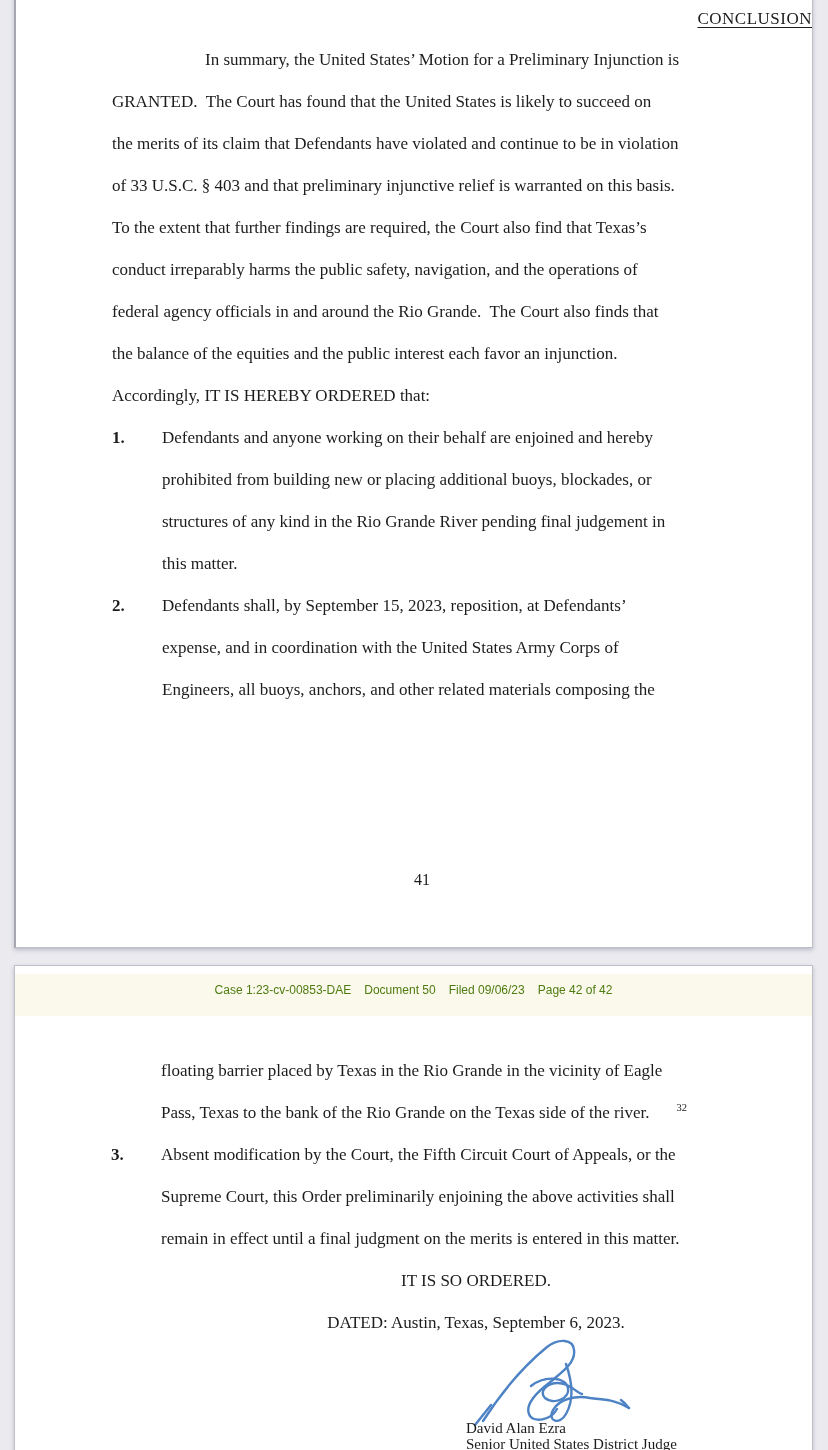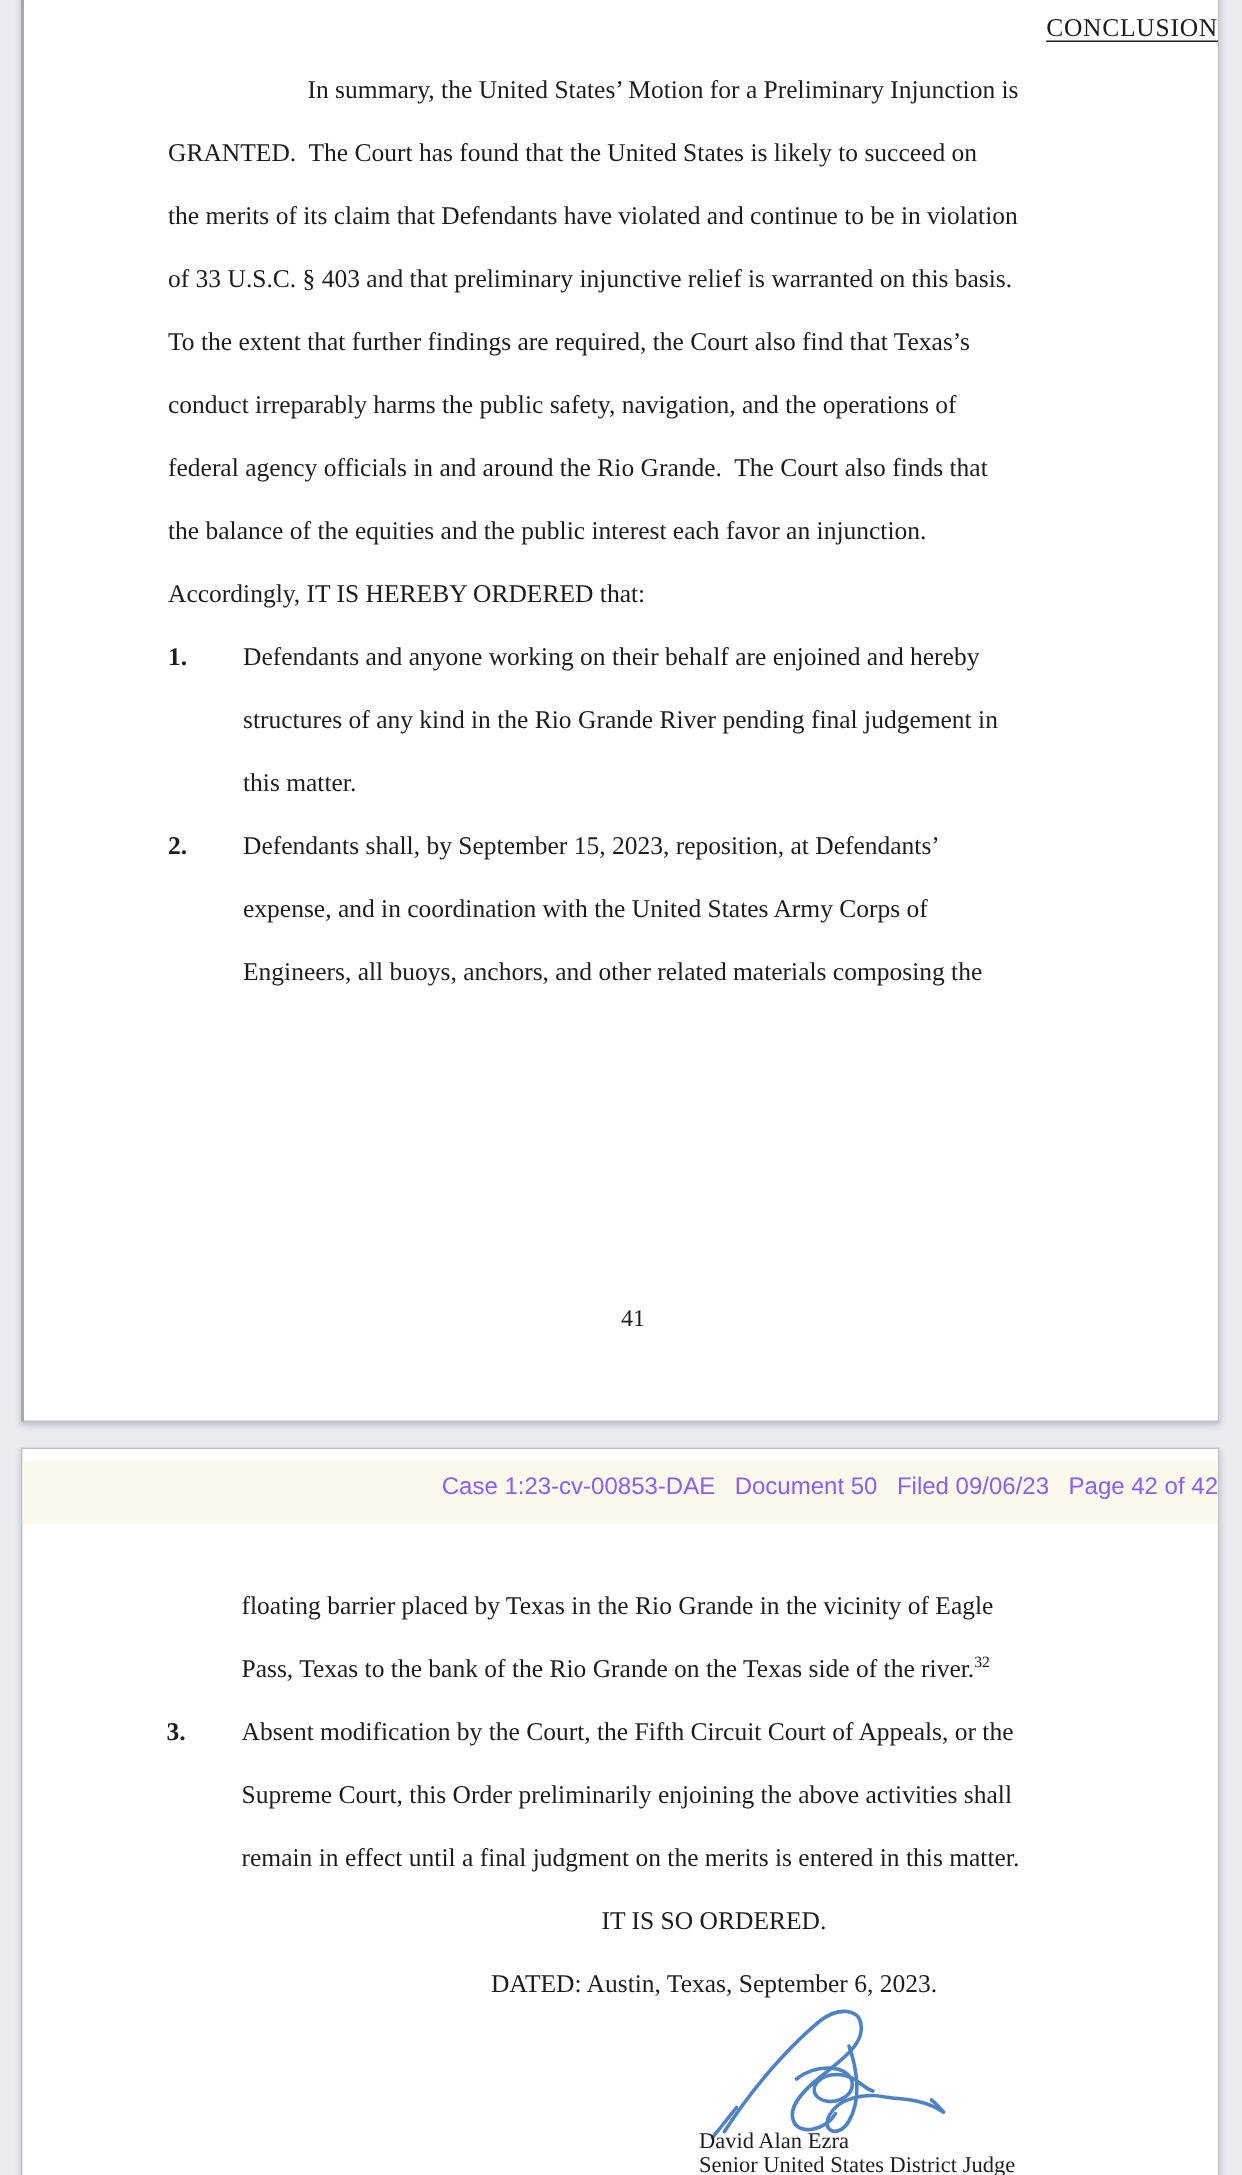--- a/index.html
+++ b/index.html
@@ -6,29 +6,29 @@
   .screen{position:relative;width:828px;height:1450px;overflow:hidden;background:#eaeaef;font-family:"Liberation Serif",serif;color:#1c1c1c;}
   .page{position:absolute;left:14px;width:799px;background:#ffffff;border:1px solid #bfbfc9;box-shadow:0 2px 4px rgba(100,100,130,.35);box-sizing:border-box;}
   .page1{top:-4px;height:952px;border-left:2px solid #a6a6b0;}
   .page2{top:965px;height:540px;}
   .doc-heading{position:absolute;top:12px;left:0;right:0;text-align:right;font-size:17px;letter-spacing:.5px;text-decoration:underline;text-underline-offset:3px;}
   .content{position:absolute;left:96px;right:64px;font-size:17px;line-height:42px;}
   .content1{top:42px;}
   .content2{top:84px;}
   .tline{white-space:pre;height:42px;}
   .b{font-weight:normal;}
-  .sup{font-size:10.5px;vertical-align:super;line-height:0;}
+  .sup{font-size:10.5px;vertical-align:super;line-height:0;margin-left:27px;}
   .findent{padding-left:93px;}
   .list-item{display:flex;}
   .item-num{width:50px;flex:0 0 50px;line-height:42px;font-weight:bold;}
   .item-body{flex:1;}
   .closing .tline{padding-left:93px;text-align:center;}
   .page-number{position:absolute;top:874px;left:0;right:0;text-align:center;font-size:16px;padding-left:16px;}
   .header-band{position:absolute;top:8px;left:0;right:0;height:42px;background:#fbf8ec;}
-  .case-header{position:absolute;top:17px;left:0;right:0;text-align:right;font-family:"Liberation Sans",sans-serif;font-size:16px;color:#8b5cf6;}
+  .case-header{position:absolute;top:17px;left:0;right:0;text-align:center;font-family:"Liberation Sans",sans-serif;font-size:12px;color:#4d7c0f;}
   .case-header span{margin-right:13px;}
   .case-header span:last-child{margin-right:0;}
   .sig-wrap{position:absolute;left:446px;top:371px;width:175px;height:92px;}
   .sig-names{position:absolute;left:451px;top:455px;font-size:15px;line-height:15.5px;}
 </style>
 </head>
 <body>
 
 <div class="screen">
 
@@ -44,20 +44,21 @@
           <div class="tline"><span>conduct irreparably harms the public safety, navigation, and the operations of</span></div>
           <div class="tline"><span>federal agency officials in and around the Rio Grande.  The Court also finds that</span></div>
           <div class="tline"><span>the balance of the equities and the public interest each favor an injunction.</span></div>
           <div class="tline"><span>Accordingly, </span><span class="b">IT IS HEREBY ORDERED</span><span> that:</span></div>
         </div>
       <div>
           <div class="list-item">
             <span class="item-num">1.</span>
             <div class="item-body">
               <div class="tline"><span>Defendants and anyone working on their behalf are enjoined and hereby</span></div>
+              <div class="tline"><span>prohibited from building new or placing additional buoys, blockades, or</span></div>
               <div class="tline"><span>structures of any kind in the Rio Grande River pending final judgement in</span></div>
               <div class="tline"><span>this matter.</span></div>
             </div>
           </div>
           <div class="list-item">
             <span class="item-num">2.</span>
             <div class="item-body">
               <div class="tline"><span>Defendants shall, </span><span class="b">by September 15, 2023</span><span>, reposition, at Defendants’</span></div>
               <div class="tline"><span>expense, and in coordination with the United States Army Corps of</span></div>
               <div class="tline"><span>Engineers, all buoys, anchors, and other related materials composing the</span></div>

